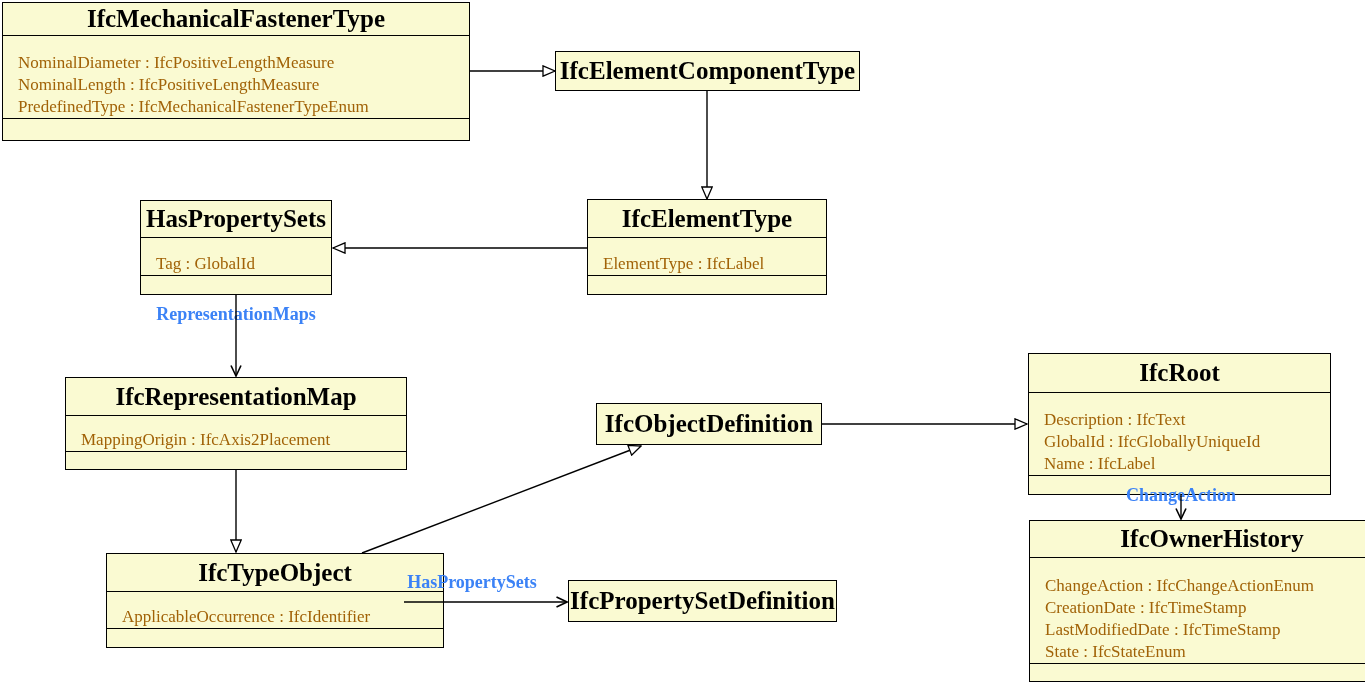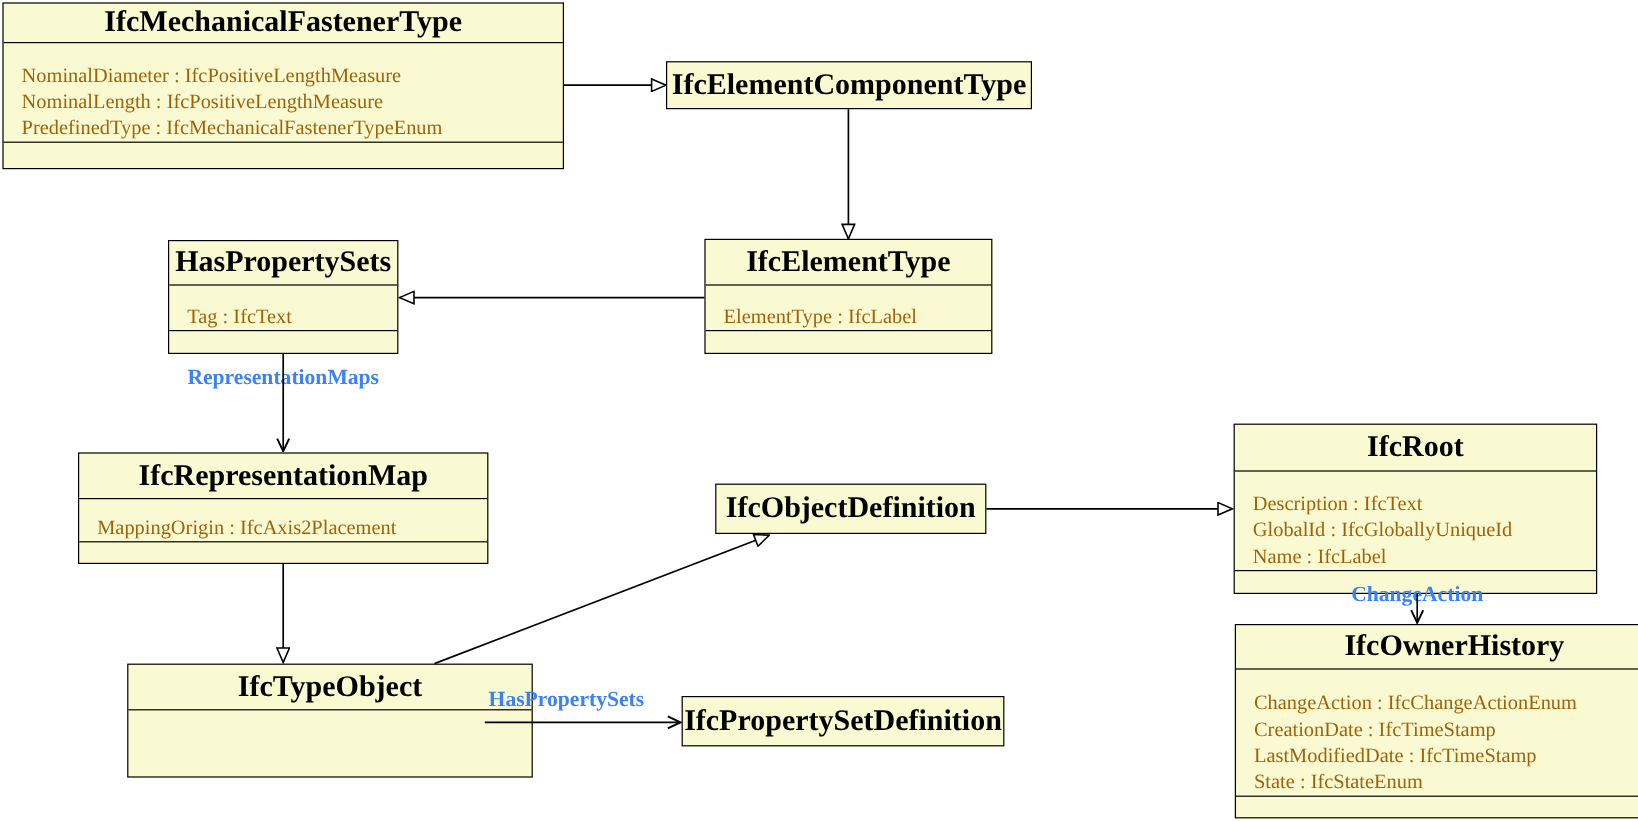--- a/index.html
+++ b/index.html
@@ -130,21 +130,21 @@
     <div class="uml-empty"></div>
   </div>
 
   <div class="uml-class title-only c-elemcomp">
     <div class="uml-title">IfcElementComponentType</div>
   </div>
 
   <div class="uml-class c-typeprod">
     <div class="uml-title">HasPropertySets</div>
     <div class="uml-attrs">
-      <div class="attr">Tag : IfcText</div>
+      <div class="attr">Tag : GlobalId</div>
     </div>
     <div class="uml-empty"></div>
   </div>
 
   <div class="uml-class c-repmap">
     <div class="uml-title">IfcRepresentationMap</div>
     <div class="uml-attrs">
       <div class="attr">MappingOrigin : IfcAxis2Placement</div>
     </div>
     <div class="uml-empty"></div>
@@ -159,20 +159,23 @@
     <div class="uml-attrs">
       <div class="attr">Description : IfcText</div>
       <div class="attr">GlobalId : IfcGloballyUniqueId</div>
       <div class="attr">Name : IfcLabel</div>
     </div>
     <div class="uml-empty"></div>
   </div>
 
   <div class="uml-class c-typeobj">
     <div class="uml-title">IfcTypeObject</div>
+    <div class="uml-attrs">
+      <div class="attr">ApplicableOccurrence : IfcIdentifier</div>
+    </div>
     <div class="uml-empty"></div>
   </div>
 
   <div class="uml-class title-only c-propset">
     <div class="uml-title">IfcPropertySetDefinition</div>
   </div>
 
   <div class="uml-class c-ownerhist">
     <div class="uml-title">IfcOwnerHistory</div>
     <div class="uml-attrs">

